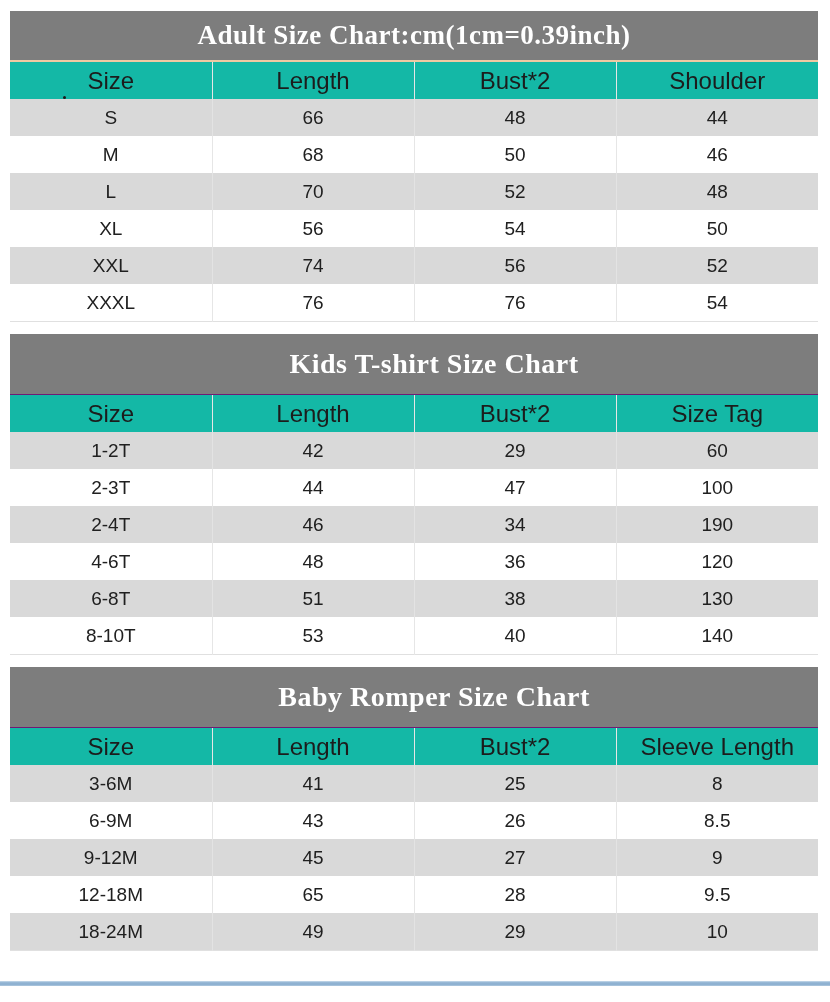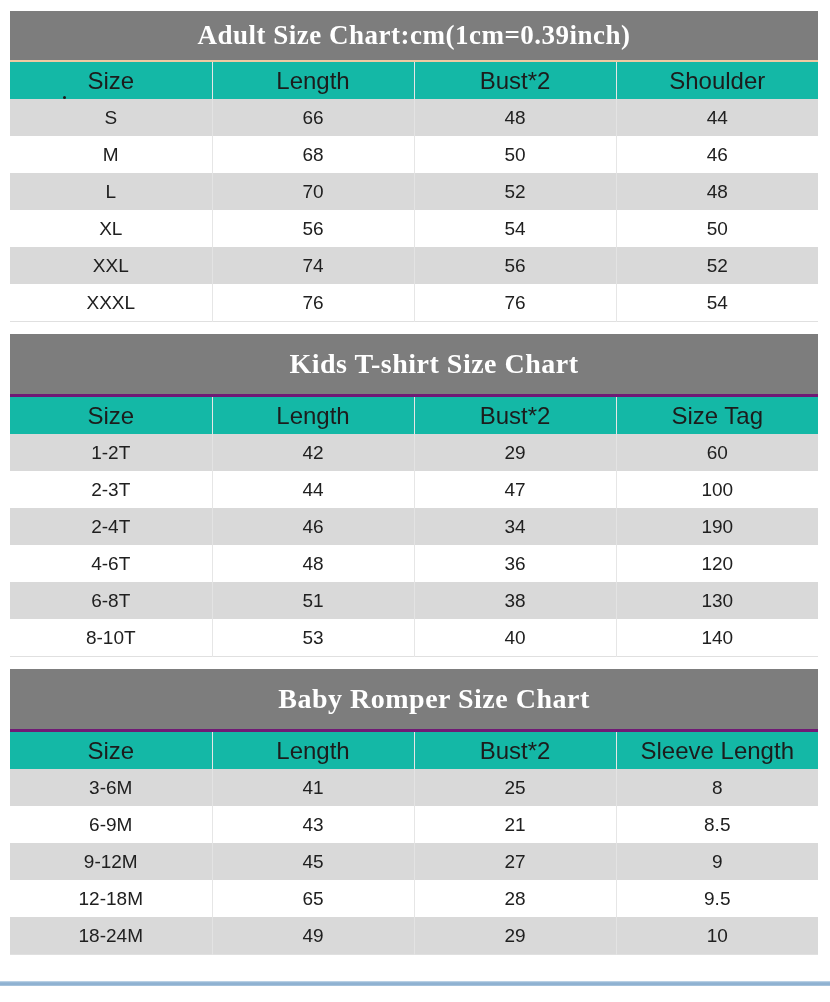--- a/index.html
+++ b/index.html
@@ -34,21 +34,21 @@
   }
   .size-table.adult .title-bar {
     height: 49px;
     line-height: 49px;
     border-bottom: 2px solid #f0c9a2;
   }
   .size-table.kids .title-bar,
   .size-table.baby .title-bar {
     height: 60px;
     line-height: 60px;
-    border-bottom: 3px solid #701a75;
+    border-bottom: 1px solid #701a75;
     padding-left: 40px;
   }
   .size-table.kids .title-bar h2,
   .size-table.baby .title-bar h2 { font-size: 28px; }
 
   table {
     width: 100%;
     border-collapse: collapse;
     table-layout: fixed;
     border-bottom: 1px solid #e0e0e0;
@@ -223,21 +223,21 @@
       <tbody>
         <tr>
           <td>3-6M</td>
           <td>41</td>
           <td>25</td>
           <td>8</td>
         </tr>
         <tr>
           <td>6-9M</td>
           <td>43</td>
-          <td>21</td>
+          <td>26</td>
           <td>8.5</td>
         </tr>
         <tr>
           <td>9-12M</td>
           <td>45</td>
           <td>27</td>
           <td>9</td>
         </tr>
         <tr>
           <td>12-18M</td>

